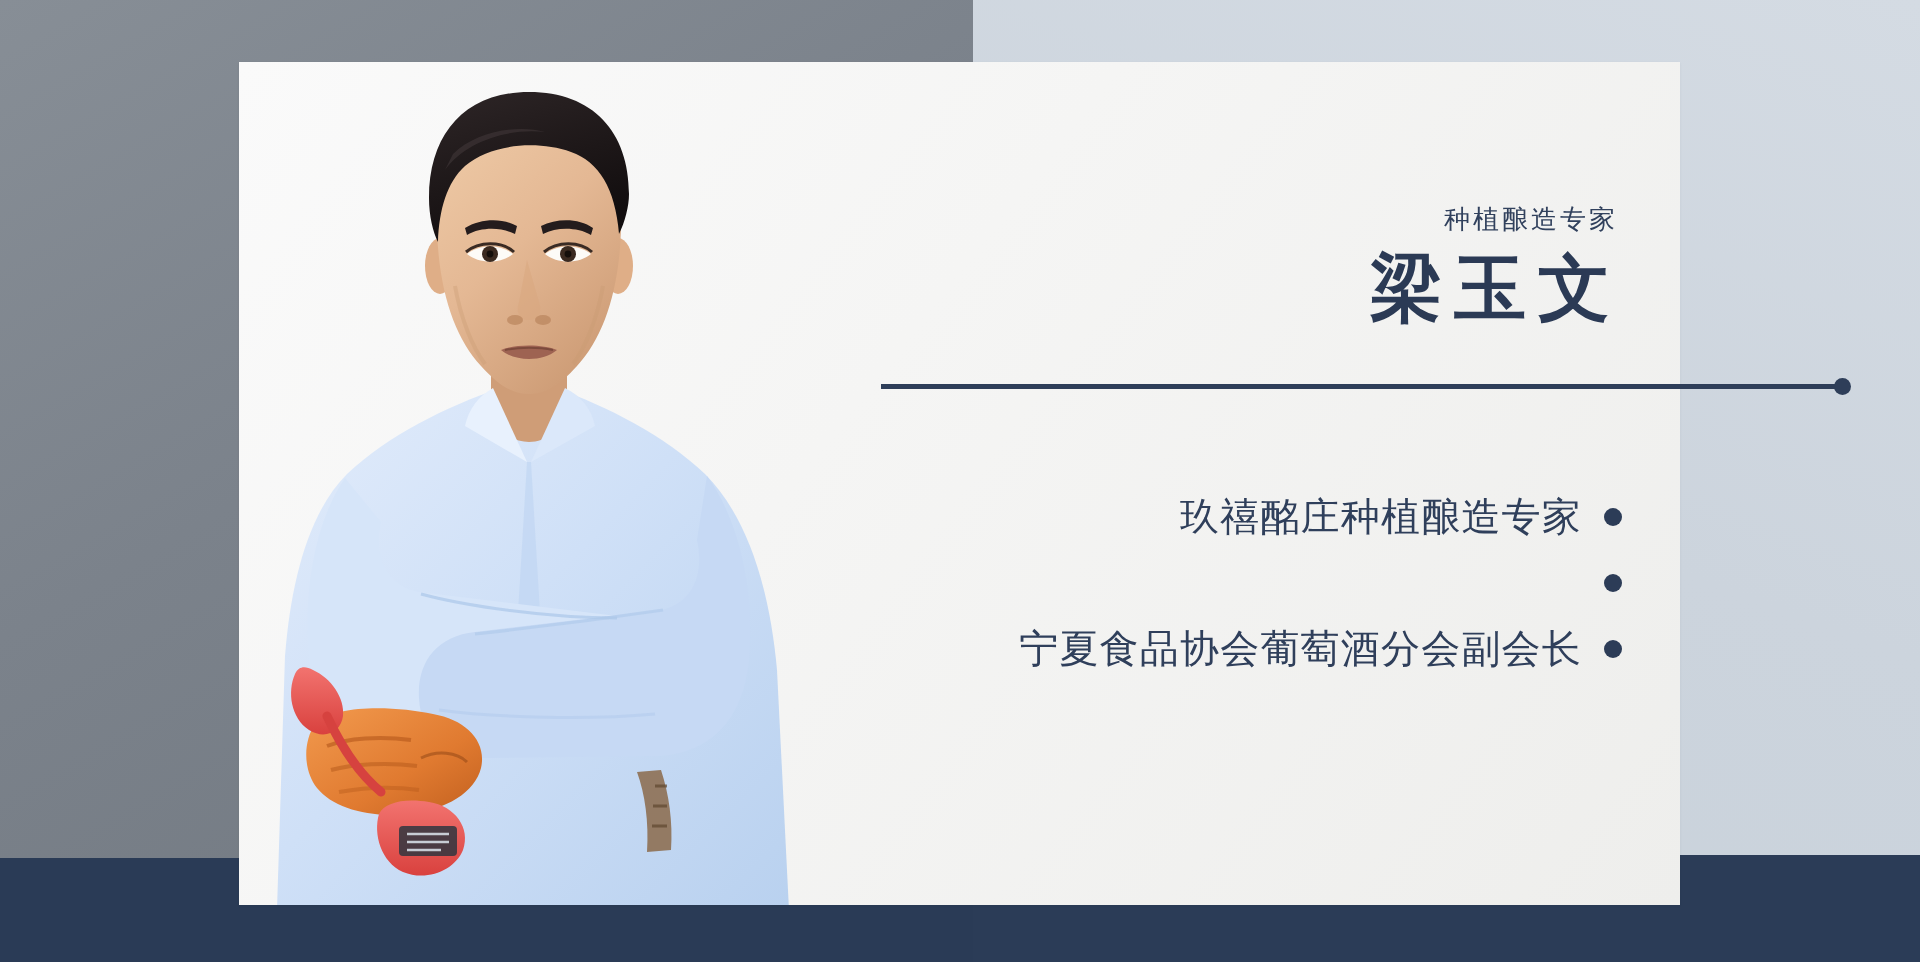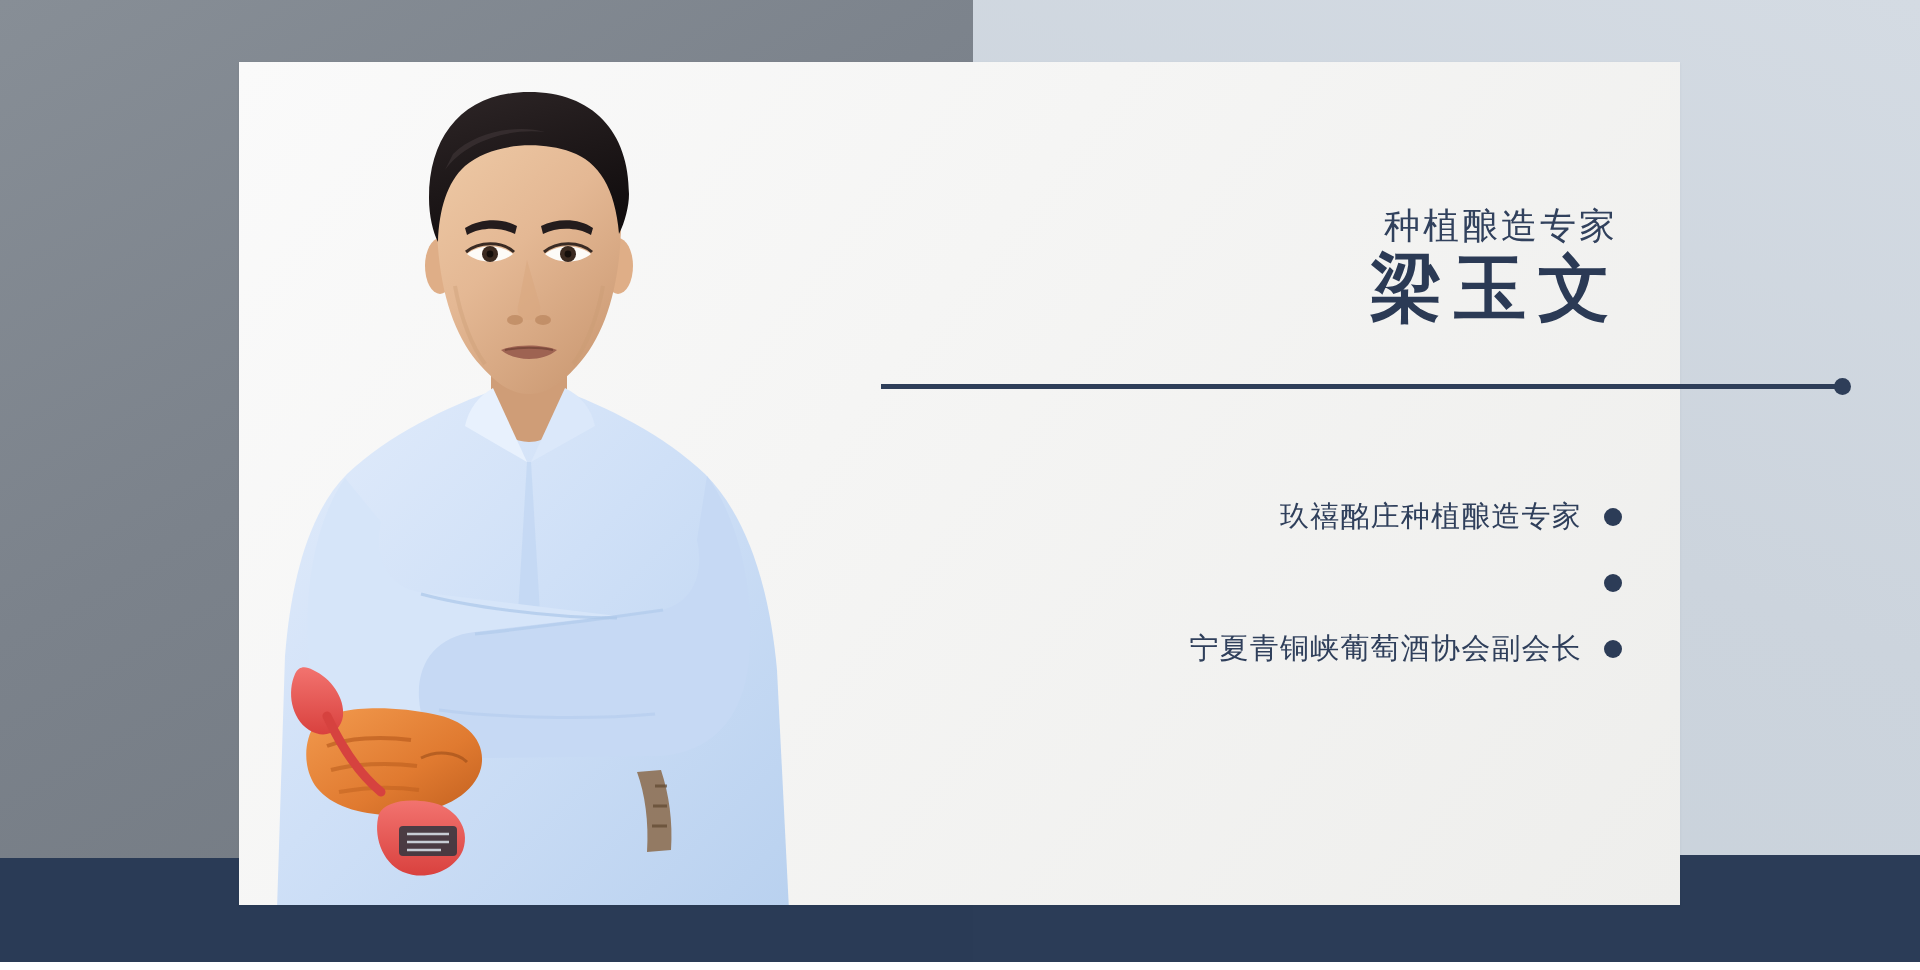--- a/index.html
+++ b/index.html
@@ -65,21 +65,21 @@
   
   #content {
     position:absolute;
     left:600px; top:0;
     width:841px; height:843px;
   }
 
   #role-label {
     position:absolute;
     right:62px; top:140px;
-    font-size:36px;
+    font-size:26px;
     letter-spacing:3px;
     color:#31415d;
     font-weight:400;
     white-space:nowrap;
   }
 
   #person-name {
     position:absolute;
     right:58px; top:190px;
     font-family:"Liberation Serif","DejaVu Serif",serif;
@@ -113,21 +113,21 @@
     width:740px;
     list-style:none;
   }
   .cred-row {
     display:flex;
     align-items:center;
     justify-content:flex-end;
     height:66px;
   }
   .cred-text {
-    font-size:29px;
+    font-size:39px;
     letter-spacing:1.2px;
     color:#2f3f5b;
     white-space:nowrap;
   }
   .cred-bullet {
     width:18px; height:18px;
     border-radius:50%;
     background:#2c3c57;
     margin-left:22px;
     flex:0 0 auto;
@@ -258,20 +258,20 @@
 
       <ul id="credentials">
         <li class="cred-row">
           <span class="cred-text">玖禧酩庄种植酿造专家</span>
           <span class="cred-bullet"></span>
         </li>
         <li class="cred-row">
           <span class="cred-bullet"></span>
         </li>
         <li class="cred-row">
-          <span class="cred-text">宁夏青铜峡葡萄酒协会副会长</span>
+          <span class="cred-text">宁夏食品协会葡萄酒分会副会长</span>
           <span class="cred-bullet"></span>
         </li>
       </ul>
 
     </div>
   </div>
 </div>
 
 </body></html>

